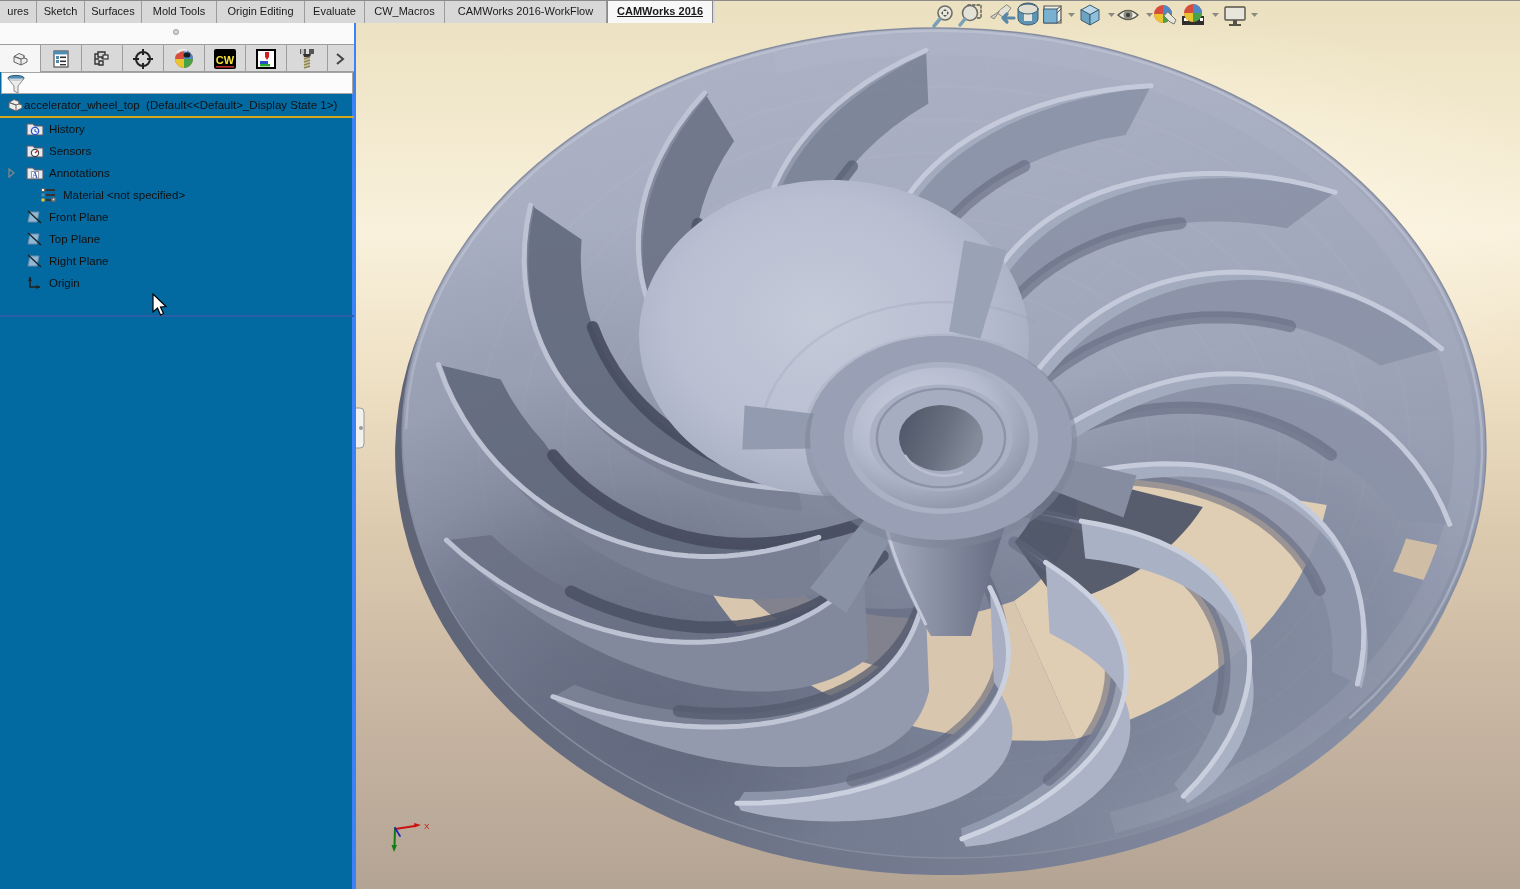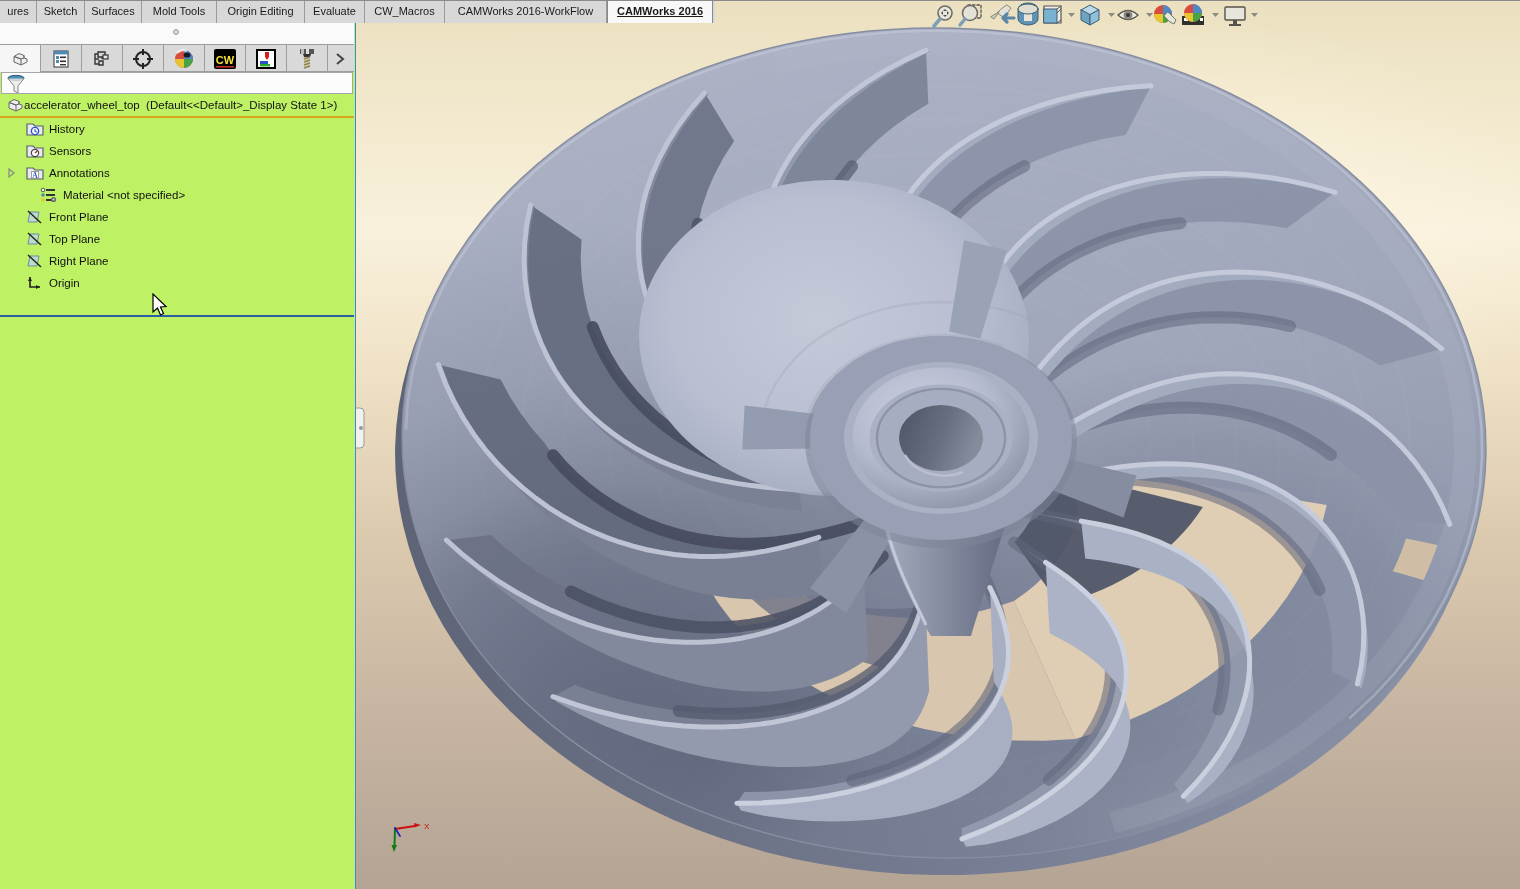--- a/index.html
+++ b/index.html
@@ -5,21 +5,21 @@
 body { width:1520px; height:889px; overflow:hidden; position:relative;
        font-family:"Liberation Sans", sans-serif; background:#f6f6f6; }
 #vp { position:absolute; left:356px; top:0; width:1164px; height:889px; }
 #tabbar { position:absolute; left:0; top:0; width:715px; height:23px;
   background:#d8d8d8; border-top:1px solid #8a8a8a; display:flex; z-index:5; }
 .tab { height:22px; line-height:21px; text-align:center; font-size:11px; color:#1a1a1a;
   border-right:1px solid #9b9b9b; background:#d8d8d8; white-space:nowrap; overflow:hidden; }
 .tab.active { background:#f8f8f8; font-weight:bold; border-left:1px solid #8a8a8a;
   border-right:1px solid #8a8a8a;text-decoration:underline; }
 #panel { position:absolute; left:0; top:23px; width:356px; height:866px;
-  background:#bef264; border-right:1px solid #3b82f6; z-index:4; }
+  background:#0369a1; border-right:4px solid #3b82f6; z-index:4; }
 #split { position:absolute; left:0; top:0; width:354px; height:21px; background:#fafafa; }
 #split .dot { position:absolute; left:173px; top:6px; width:6px; height:6px; border-radius:50%;
   background:#d8d8d8; border:1px solid #9a9a9a; }
 #icontabs { position:absolute; left:0; top:21px; width:354px; height:28px; background:#d9d9d9;
   border-top:1px solid #9d9d9d; border-bottom:1px solid #9d9d9d; }
 .itab { position:absolute; top:0; width:41px; height:27px; border-right:1px solid #9d9d9d;
   display:flex; align-items:center; justify-content:center; }
 .itab.first { background:#f6f6f6; border-right:1px solid #9d9d9d; }
 #filterrow { position:absolute; left:1px; top:49px; width:352px; height:22px;
   background:#fcfcfc; border:1px solid #a6a6a6; }

